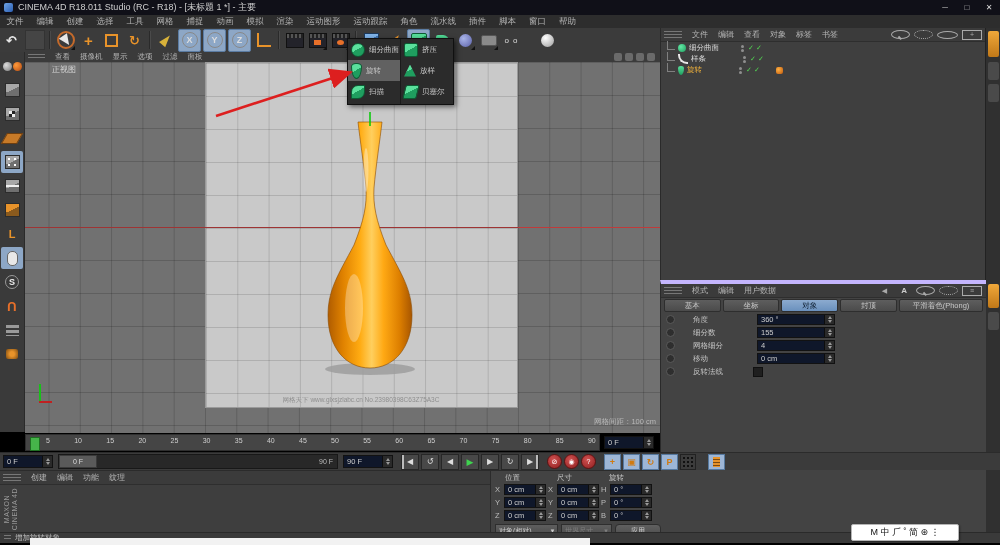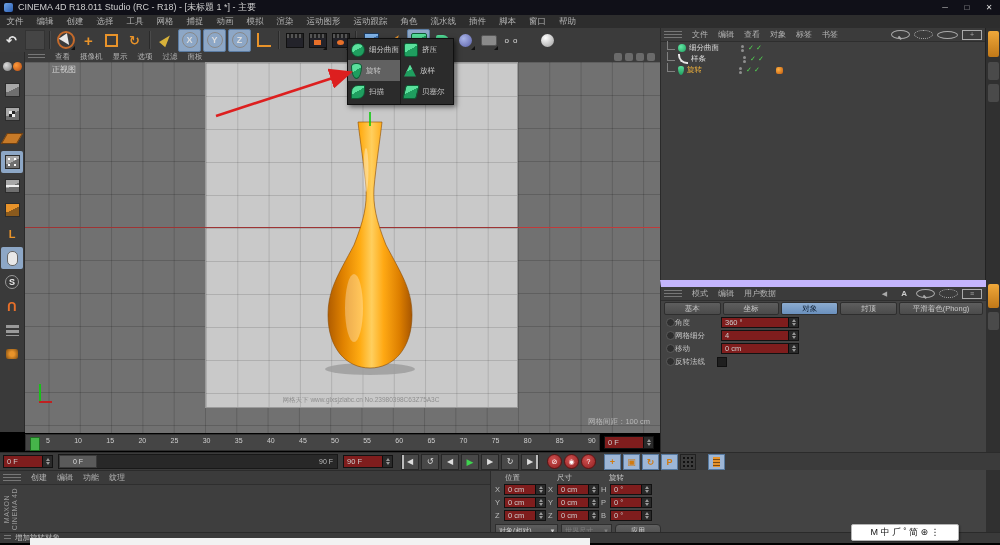--- a/index.html
+++ b/index.html
@@ -71,21 +71,21 @@
   .vp{left:25px;top:62px;width:635px;height:371px;background-color:#717171;
       background-image:linear-gradient(rgba(0,0,0,.16) 1px,transparent 1px),linear-gradient(90deg,rgba(0,0,0,.16) 1px,transparent 1px);
       background-size:31.3px 33px;background-position:23.5px 0;overflow:hidden;}
   .vp-safe{position:absolute;left:180px;top:0;width:313px;height:346px;background-color:#c9c9c9;
       background-image:linear-gradient(rgba(0,0,0,.13) 1px,transparent 1px),linear-gradient(90deg,rgba(0,0,0,.13) 1px,transparent 1px);
       background-size:31.3px 33px;border:1px solid #9a9a9a;box-sizing:border-box;}
   .axis-x{position:absolute;left:0;top:165px;width:635px;height:1px;background:#9e3434;}
   .axis-x-b{position:absolute;left:493px;top:165px;width:142px;height:1px;background:#c03a3a;}
   .view-label{position:absolute;left:3px;top:2px;font-size:8px;color:#d5d5d5;margin-left:24px;}
   .wm{position:absolute;left:216px;top:334px;width:240px;text-align:center;font-size:6.5px;color:#8f8f8f;}
-  .gridlab{position:absolute;right:10px;top:355px;font-size:7.5px;color:#b8b8b8;}
+  .gridlab{position:absolute;right:4px;top:355px;font-size:7.5px;color:#b8b8b8;}
   .gizmo-y{position:absolute;left:14px;top:322px;width:2px;height:18px;background:#19c019;}
   .gizmo-x{position:absolute;left:14px;top:339px;width:13px;height:2px;background:#c02020;}
   
   .genmenu{left:347px;top:38px;width:105px;height:65px;background:#2b2b2b;border:1px solid #101010;box-shadow:2px 2px 5px rgba(0,0,0,.55);display:flex;z-index:30;}
   .gencol{width:52px;display:flex;flex-direction:column;}
   .gencol.r{border-left:1px solid #1a1a1a;}
   .genitem{height:21px;display:flex;align-items:center;gap:4px;padding-left:3px;font-size:7.5px;color:#c8c8c8;}
   .genitem.sel{background:#616161;}
   .gi{width:12px;height:12px;background:linear-gradient(150deg,#5ae09c 45%,#1f9e5f 45%);border:1px solid #0d5c34;flex:none;}
   .gi-subdiv{border-radius:50%;}
@@ -117,31 +117,31 @@
   .togg{display:flex;flex-direction:column;gap:1px;margin-right:4px;}
   .togg i{width:3px;height:3px;border-radius:50%;background:#8f8f8f;}
   .chk{color:#52d452;font-size:7px;margin-right:2px;}
   .mattag{width:7px;height:7px;border-radius:2px;background:radial-gradient(circle at 35% 35%,#ffb040,#c05a10);margin-left:14px;}
   .mattag::after{content:"";}
   .rstrip{left:985px;top:28px;width:15px;height:504px;background:#303030;border-left:1px solid #222;}
   .rtab{position:absolute;left:2px;width:11px;border-radius:2px;}
   .rtab.orange{background:linear-gradient(#f0a83a,#c07818);}
   .rtab.gray{background:#4a4a4a;}
   
-  .am{left:660px;top:280px;width:325px;height:252px;background:#434343;border-left:1px solid #2a2a2a;border-top:7px solid #c4b5fd;}
+  .am{left:660px;top:280px;width:325px;height:252px;background:#434343;border-left:1px solid #2a2a2a;border-top:4px solid #c4b5fd;}
   .amtitle{height:14px;display:flex;align-items:center;font-size:8px;color:#ddd;padding-left:4px;gap:4px;}
   .amtabs{display:flex;gap:2px;padding:1px 3px;}
   .atab{flex:1;height:11px;background:linear-gradient(#5e5e5e,#4b4b4b);border:1px solid #2e2e2e;color:#c8c8c8;font-size:7.5px;display:flex;align-items:center;justify-content:center;border-radius:2px;}
   .atab.active{background:linear-gradient(#8cabcf,#6a90bd);color:#0e1e30;}
   .atab.wide{flex:1.5;}
   .asec{height:10px;background:#373737;border-top:1px solid #2c2c2c;border-bottom:1px solid #2c2c2c;font-size:7.5px;color:#d0d0d0;display:flex;align-items:center;padding-left:5px;margin-top:2px;}
-  .arow{height:13px;display:flex;align-items:center;font-size:7.5px;color:#c4c4c4;padding-left:5px;gap:0;}
+  .arow{height:13px;display:flex;align-items:center;font-size:7.5px;color:#c4c4c4;padding-left:5px;gap:18px;}
   .dotbtn{width:7px;height:7px;border-radius:50%;background:#2e2e2e;border:1px solid #5a5a5a;flex:none;}
   .arow .lbl{width:46px;white-space:nowrap;overflow:hidden;}
-  .fld{display:flex;align-items:center;justify-content:space-between;background:#7f1d1d;border:1px solid #121212;height:11px;color:#ccc;font-size:7.5px;padding-left:3px;width:78px;box-sizing:border-box;}
+  .fld{display:flex;align-items:center;justify-content:space-between;background:#0f172a;border:1px solid #121212;height:11px;color:#ccc;font-size:7.5px;padding-left:3px;width:78px;box-sizing:border-box;}
   .spn{width:9px;height:100%;border-left:1px solid #0d0d0d;display:flex;flex-direction:column;align-items:center;justify-content:center;gap:1px;background:#2a2a2a;}
   .spn i{width:0;height:0;border-left:2.5px solid transparent;border-right:2.5px solid transparent;}
   .spn .up{border-bottom:3px solid #999;}
   .spn .dn{border-top:3px solid #999;}
   .cbx{width:8px;height:8px;background:#1f1f1f;border:1px solid #101010;}
   
   .ruler{left:25px;top:434px;width:575px;height:17px;background:#454545;border:1px solid #2e2e2e;box-sizing:border-box;}
   .ticks{position:absolute;left:20px;top:2px;width:550px;display:flex;justify-content:space-between;font-size:7px;color:#cfcfcf;}
   .playhead{position:absolute;left:4px;top:2px;width:8px;height:12px;background:#46b44a;border:1px solid #1f6e22;}
   .framefld{left:604px;top:436px;width:50px;height:13px;}
@@ -557,20 +557,31 @@
           <span class="lbl">角度</span>
           <span class="fld">
             <span>360 °</span>
             <span class="spn">
               <i class="up"></i>
               <i class="dn"></i>
             </span>
           </span>
         </div>
 
+        <div class="arow">
+          <span class="dotbtn"></span>
+          <span class="lbl">细分数</span>
+          <span class="fld">
+            <span>155</span>
+            <span class="spn">
+              <i class="up"></i>
+              <i class="dn"></i>
+            </span>
+          </span>
+        </div>
 
         <div class="arow">
           <span class="dotbtn"></span>
           <span class="lbl">网格细分</span>
           <span class="fld">
             <span>4</span>
             <span class="spn">
               <i class="up"></i>
               <i class="dn"></i>
             </span>

